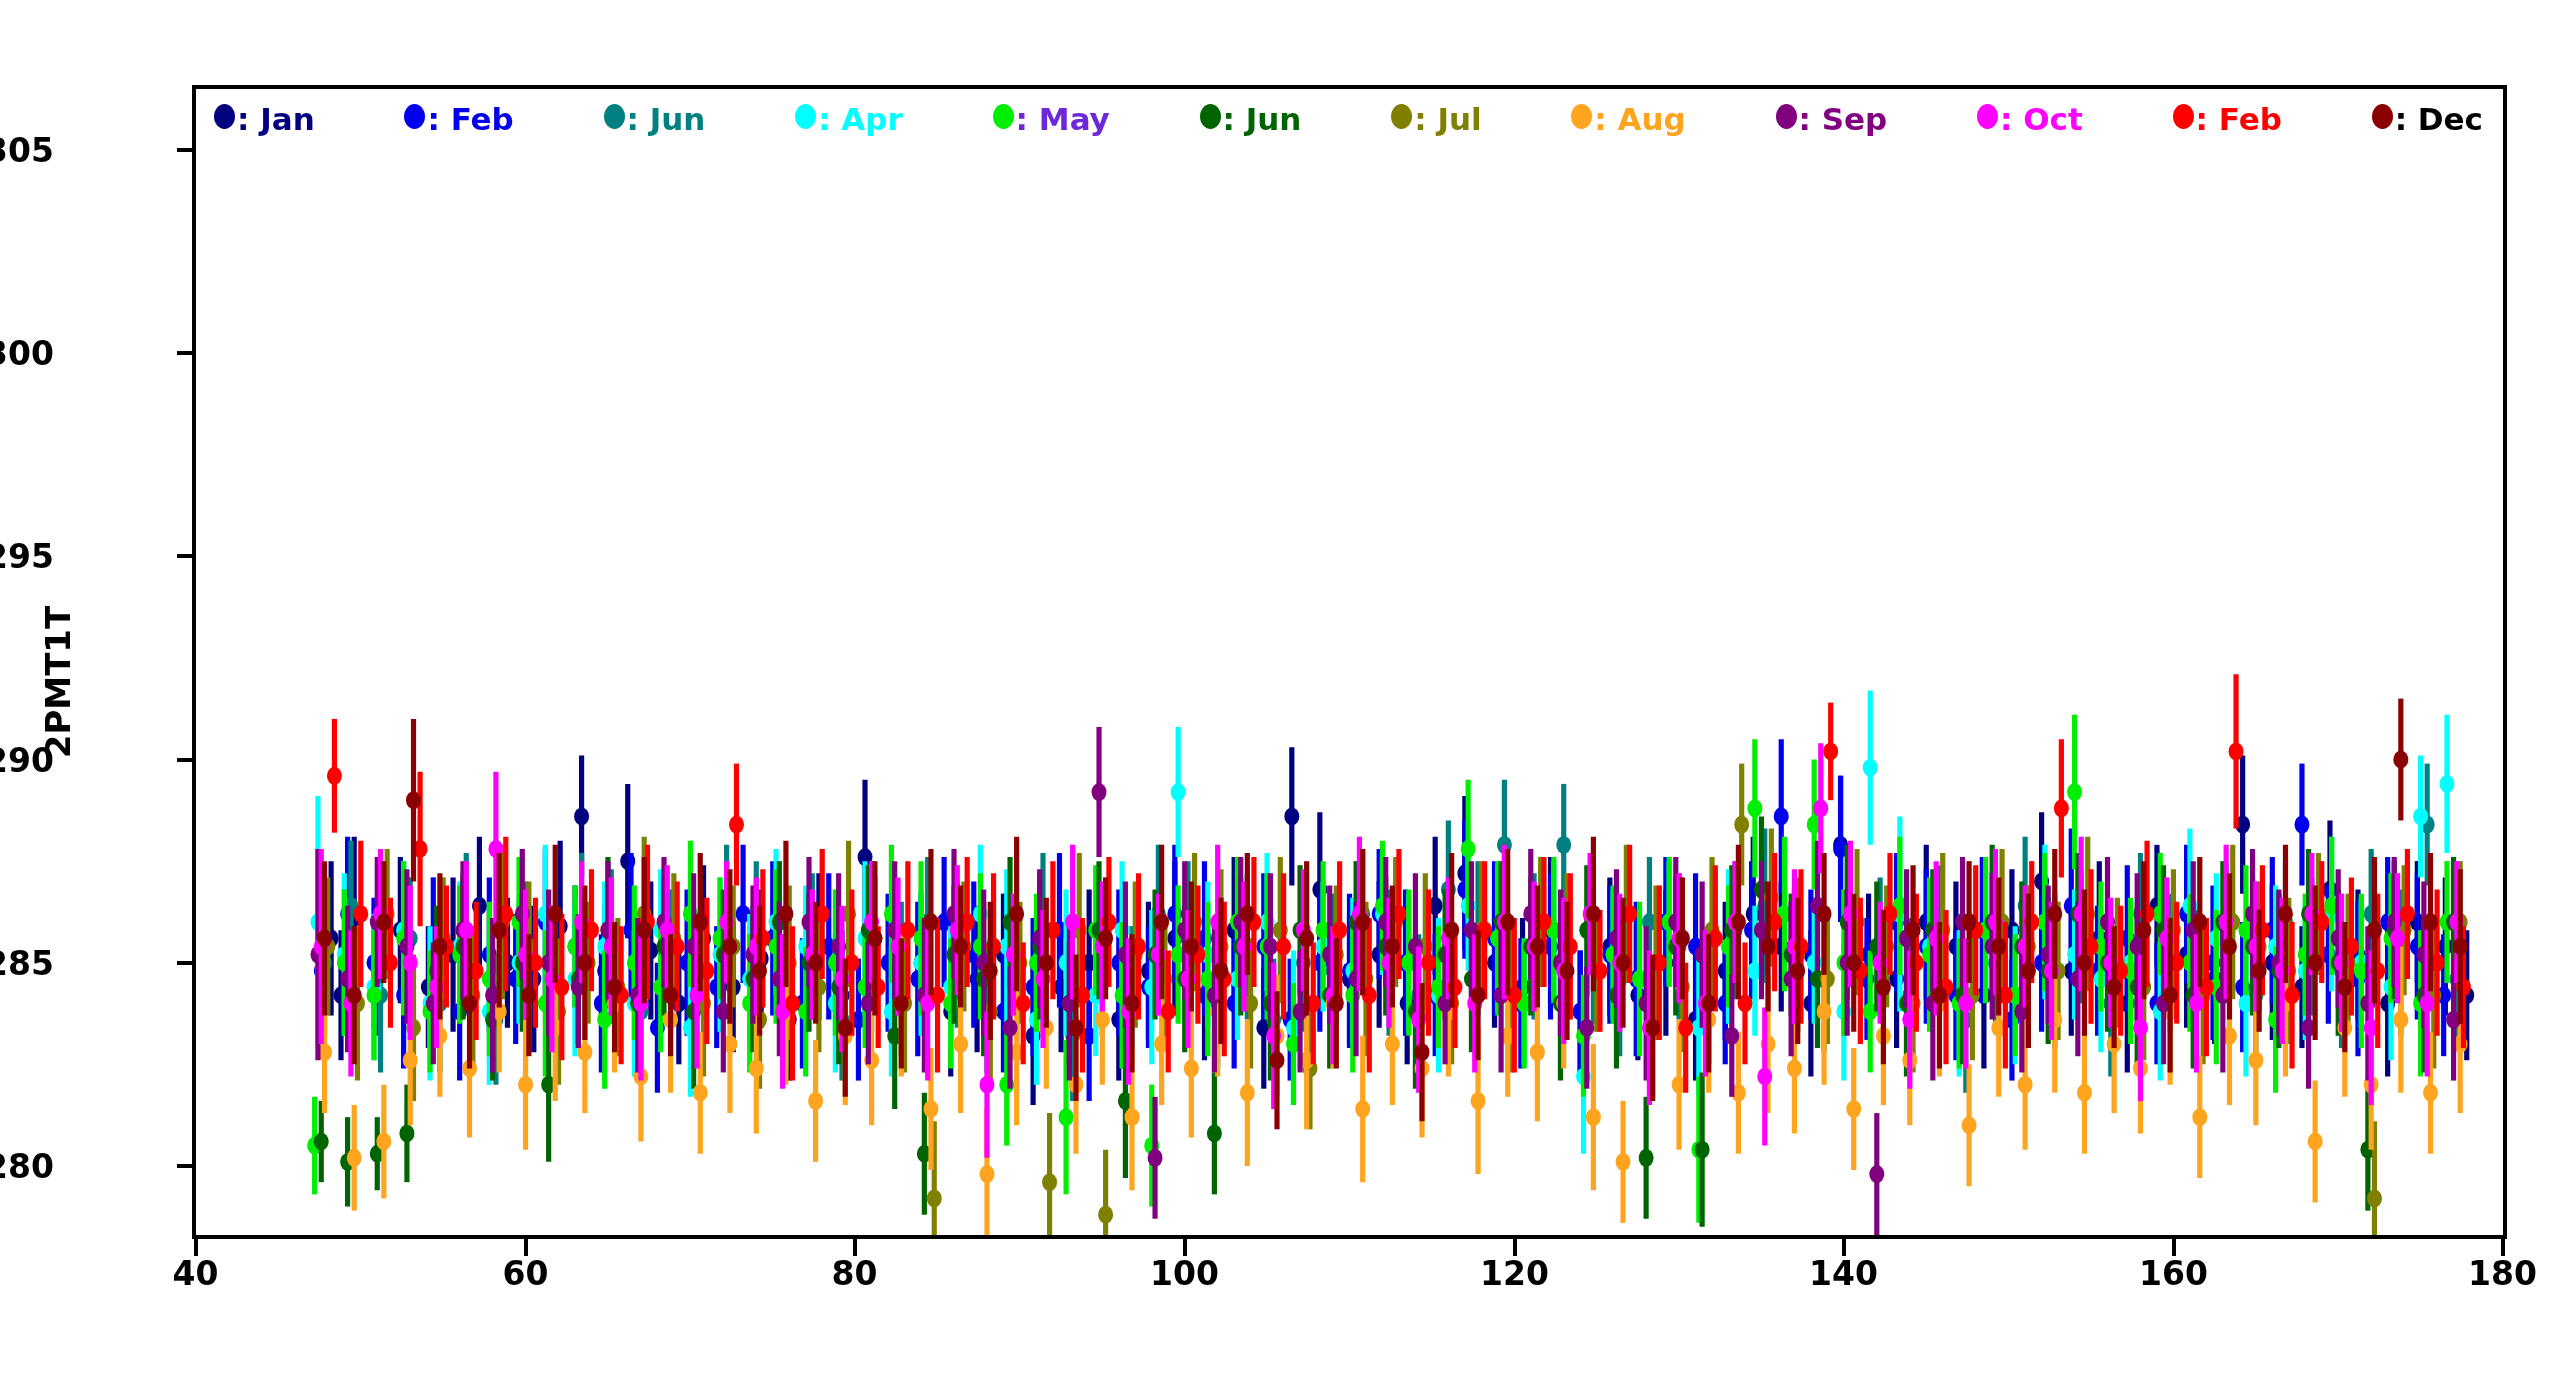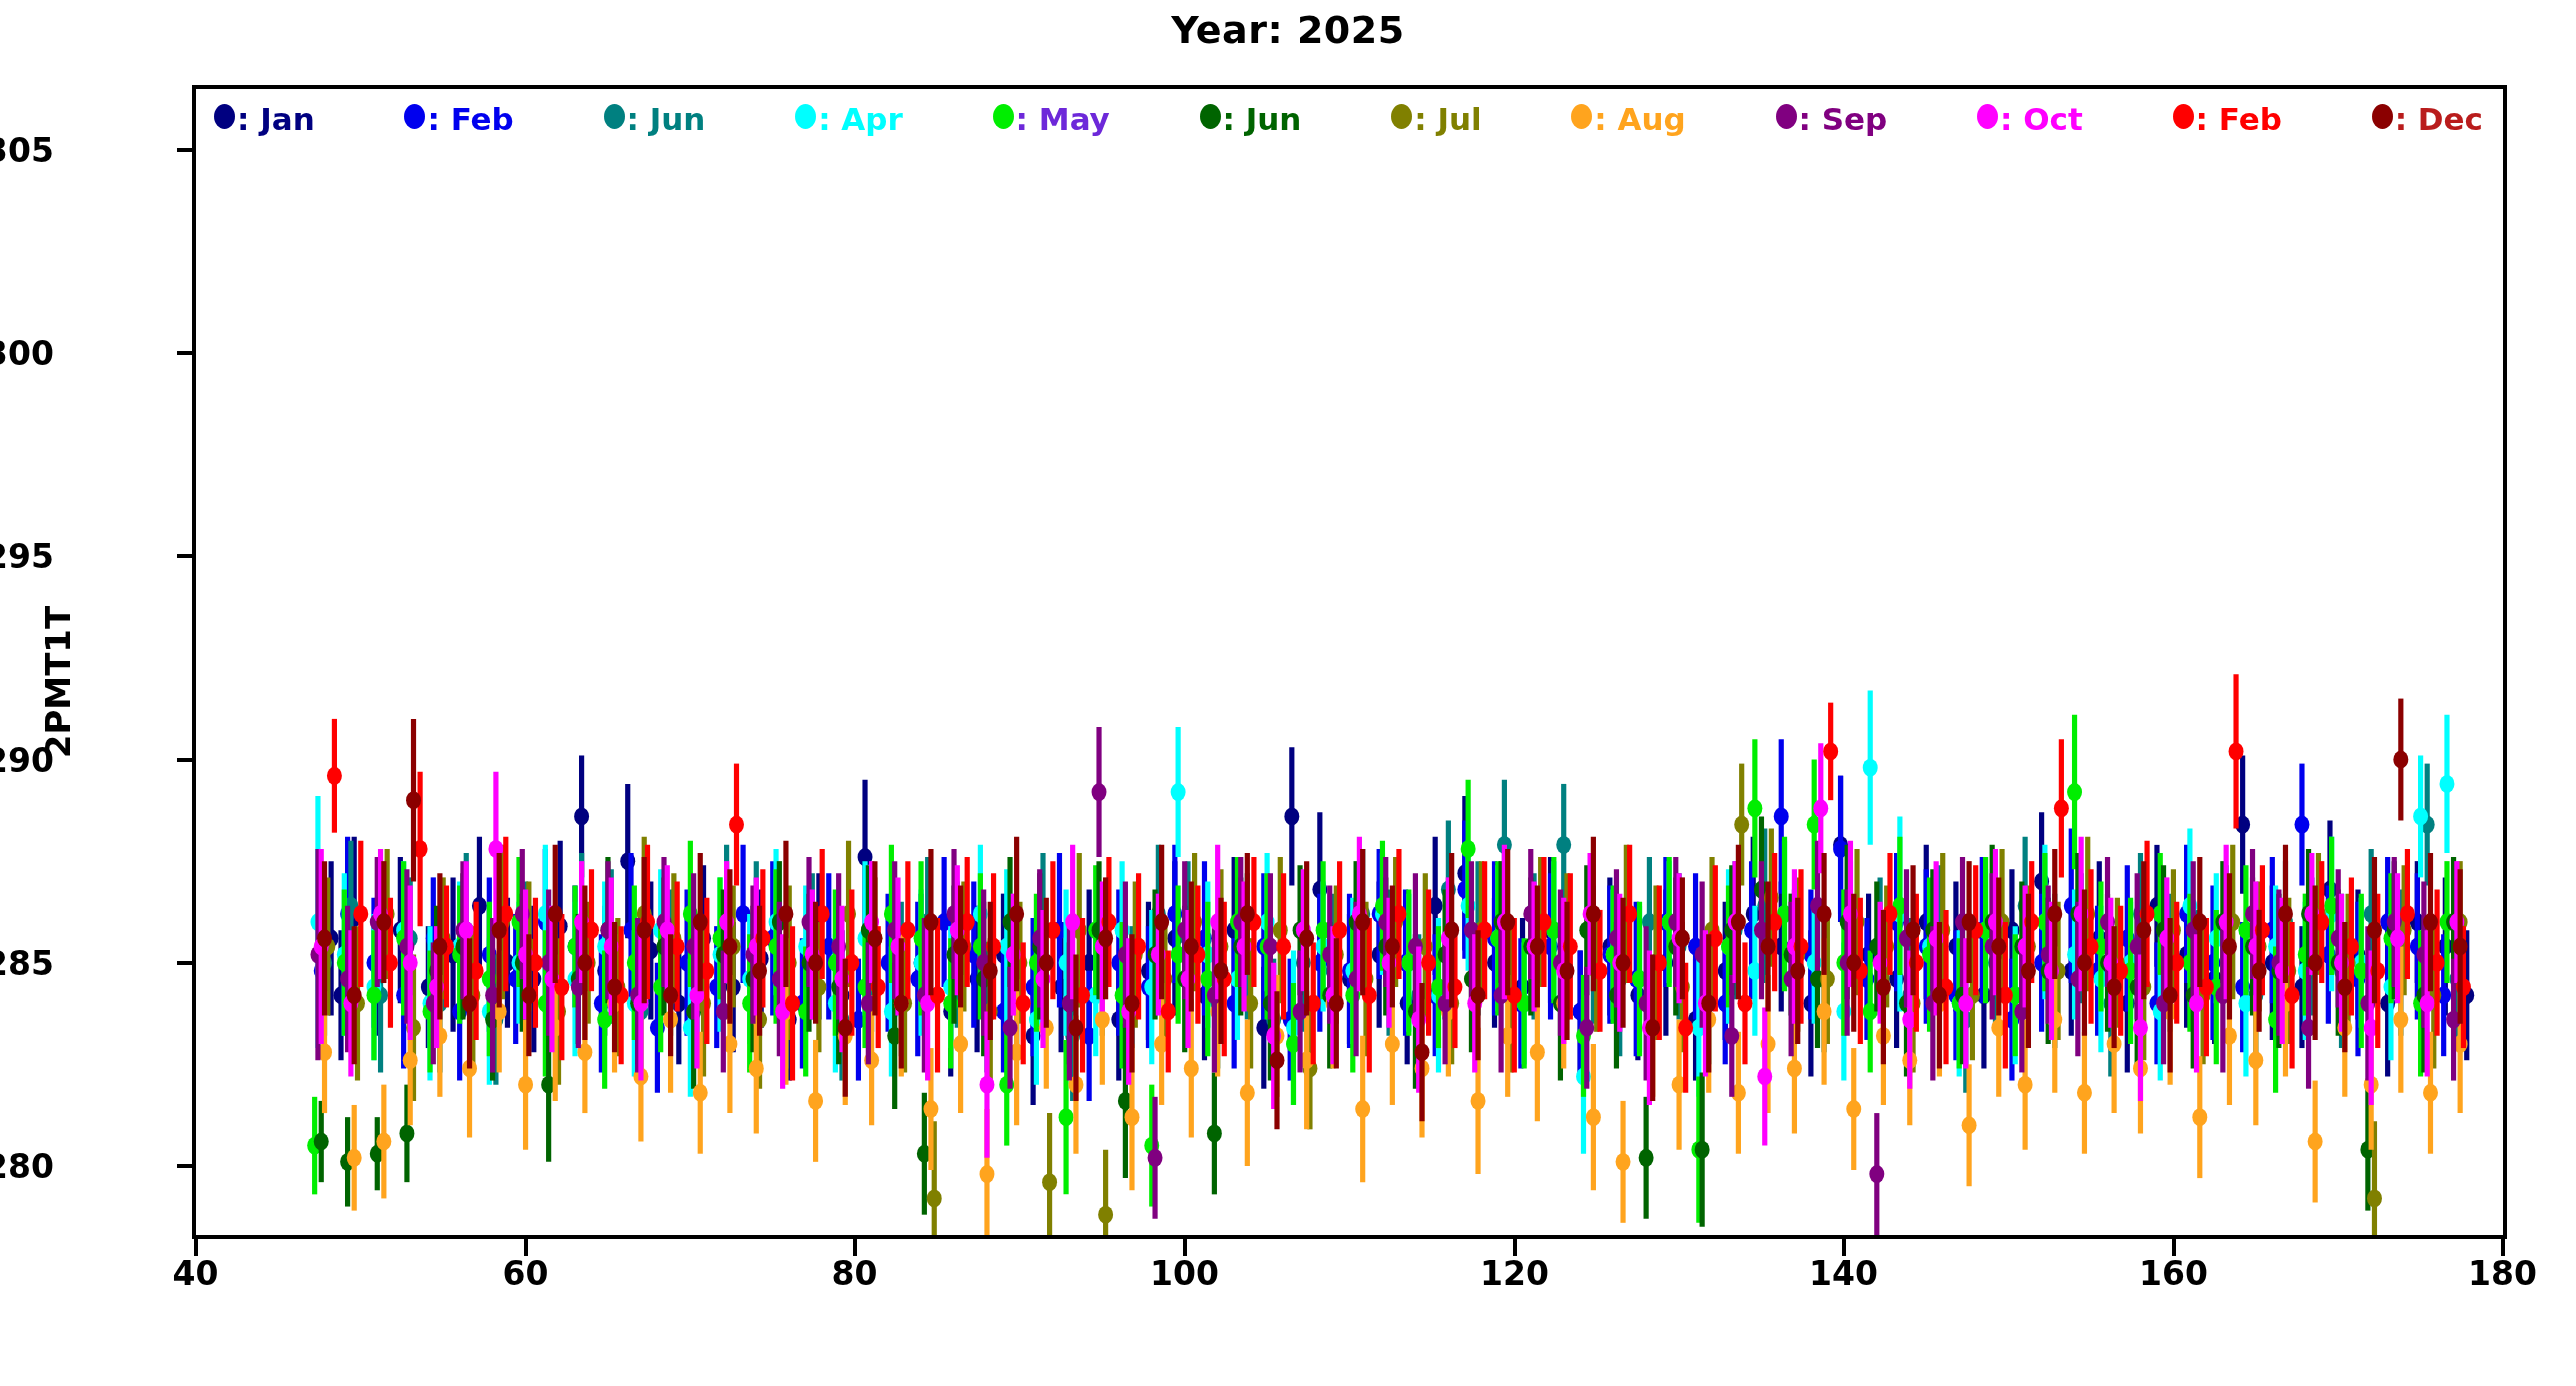--- a/index.html
+++ b/index.html
@@ -62,21 +62,20 @@
     position:absolute;left:-92px;top:662px;width:299px;text-align:center;
     font-size:34px;font-weight:bold;color:#000000;
     transform:rotate(-90deg);transform-origin:center center;
   }
 </style>
 </head>
 <body>
 
 <div id="figure">
 
-  <div id="chart-title">Year: 2025</div>
 
   <div id="yticks-container">
       <div class="ytick-label" style="top: 1166px;">280</div>
       <div class="ytick-mark" style="top: 1166px;"></div>
       <div class="ytick-label" style="top: 963px;">285</div>
       <div class="ytick-mark" style="top: 963px;"></div>
       <div class="ytick-label" style="top: 760px;">290</div>
       <div class="ytick-mark" style="top: 760px;"></div>
       <div class="ytick-label" style="top: 556px;">295</div>
       <div class="ytick-mark" style="top: 556px;"></div>
@@ -1982,21 +1981,21 @@
         <div class="legend-entry">
           <span class="legend-dot" style="background: rgb(255, 0, 255);"></span>
           <span class="legend-text" style="color: rgb(255, 0, 255);">: Oct</span>
         </div>
         <div class="legend-entry">
           <span class="legend-dot" style="background: rgb(255, 0, 0);"></span>
           <span class="legend-text" style="color: rgb(255, 0, 0);">: Feb</span>
         </div>
         <div class="legend-entry">
           <span class="legend-dot" style="background: rgb(139, 0, 0);"></span>
-          <span class="legend-text" style="color: #b91c1c;">: Dec</span>
+          <span class="legend-text" style="color: #000000;">: Dec</span>
         </div>
       </div>
   </div>
 
   <div id="ylabel">2PMT1T</div>
 
 </div>
 
 
 </body></html>

